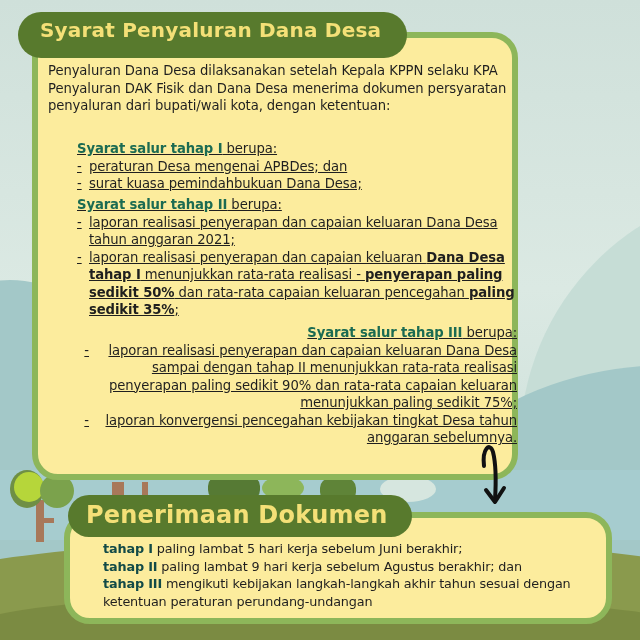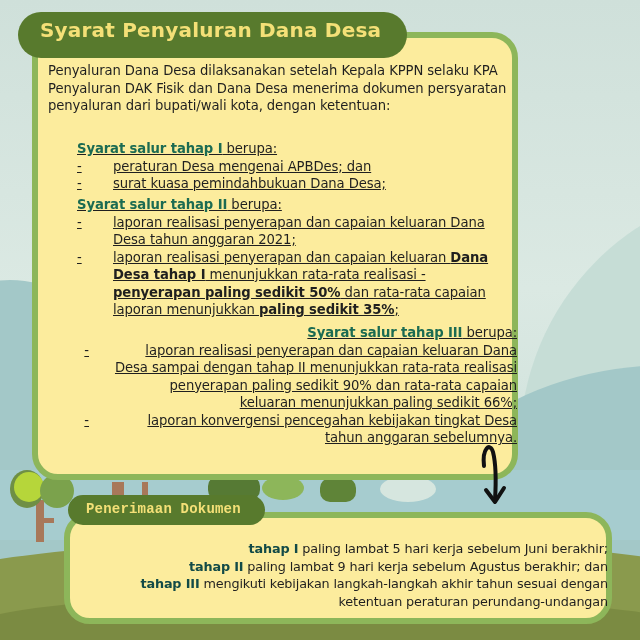--- a/index.html
+++ b/index.html
@@ -54,43 +54,43 @@
   .title-pill {
     position: absolute;
     background: #587a2d;
     color: #f4e077;
     font-family: "DejaVu Sans", sans-serif;
     font-weight: bold;
     border-radius: 24px;
     white-space: nowrap;
   }
   .title-1 { left: 18px; top: 12px; padding: 6px 26px 16px 22px; font-size: 20px; letter-spacing: 0.2px; }
-  .title-2 { left: 68px; top: 495px; padding: 6px 24px 8px 18px; font-size: 14px; letter-spacing: 0.2px; font-family: Liberation Mono, monospace; }
+  .title-2 { left: 68px; top: 495px; padding: 6px 24px 8px 18px; font-size: 24px; letter-spacing: 0.2px; }
 
   .body-text {
     position: absolute;
     color: #1f1f1f;
     font-family: "DejaVu Sans", sans-serif;
     font-size: 13.2px;
     line-height: 17.5px;
     letter-spacing: -0.1px;
   }
   .intro { left: 48px; top: 62px; width: 470px; }
   .section { position: absolute; left: 77px; width: 440px; color: #1f1f1f; font-size: 13.2px; line-height: 17.5px; font-family: "DejaVu Sans", sans-serif; letter-spacing: -0.1px; text-decoration: underline; }
   .sec-1 { top: 140px; }
   .sec-2 { top: 196px; }
   .sec-3 { top: 324px; text-align: right; }
   .sec-head { font-weight: normal; }
   .sec-head .em { color: #1b6b52; font-weight: bold; }
   .item { display: flex; }
   .item .dash { width: 12px; flex: 0 0 12px; }
-  .item .txt { flex: 1; margin-left: 24px; }
+  .item .txt { flex: 1; }
   .b { font-weight: bold; }
 
-  .list-2 { position: absolute; left: 103px; top: 540px; width: 505px; font-size: 12.8px; line-height: 17.5px; color: #1f1f1f; font-family: "DejaVu Sans", sans-serif; letter-spacing: -0.15px; text-align: right; }
+  .list-2 { position: absolute; left: 103px; top: 540px; width: 505px; font-size: 12.8px; line-height: 17.5px; color: #1f1f1f; font-family: "DejaVu Sans", sans-serif; letter-spacing: -0.15px; }
   .list-2 .k { color: #124a47; font-weight: bold; }
 </style>
 </head>
 <body>
 
 <div class="scene">
   <div class="hill-back-r"></div>
   <div class="hill-mid-l"></div>
   <div class="hill-mid-r"></div>
   <div class="sky-strip"></div>
@@ -130,29 +130,29 @@
 </div>
 
 <div class="section sec-2">
   <div class="sec-head"><span class="em">Syarat salur tahap II</span><span> berupa:</span></div>
   <div class="item">
       <span class="dash">-</span>
       <span class="txt">laporan realisasi penyerapan dan capaian keluaran Dana Desa tahun anggaran 2021;</span>
     </div>
   <div class="item">
       <span class="dash">-</span>
-      <span class="txt"><span>laporan realisasi penyerapan dan capaian keluaran </span><span class="b">Dana Desa tahap I</span><span> menunjukkan rata-rata realisasi - </span><span class="b">penyerapan paling sedikit 50%</span><span> dan rata-rata capaian laporan menunjukkan </span><span class="b">paling sedikit 35%</span><span>;</span></span>
+      <span class="txt"><span>laporan realisasi penyerapan dan capaian keluaran </span><span class="b">Dana Desa tahap I</span><span> menunjukkan rata-rata realisasi - </span><span class="b">penyerapan paling sedikit 50%</span><span> dan rata-rata capaian keluaran pencegahan </span><span class="b">paling sedikit 35%</span><span>;</span></span>
     </div>
 </div>
 
 <div class="section sec-3">
   <div class="sec-head"><span class="em">Syarat salur tahap III</span><span> berupa:</span></div>
   <div class="item">
       <span class="dash">-</span>
-      <span class="txt">laporan realisasi penyerapan dan capaian keluaran Dana Desa sampai dengan tahap II menunjukkan rata-rata realisasi penyerapan paling sedikit 90% dan rata-rata capaian keluaran menunjukkan paling sedikit 66%;</span>
+      <span class="txt">laporan realisasi penyerapan dan capaian keluaran Dana Desa sampai dengan tahap II menunjukkan rata-rata realisasi penyerapan paling sedikit 90% dan rata-rata capaian keluaran menunjukkan paling sedikit 75%;</span>
     </div>
   <div class="item">
       <span class="dash">-</span>
       <span class="txt">laporan konvergensi pencegahan kebijakan tingkat Desa tahun anggaran sebelumnya.</span>
     </div>
 </div>
 
 <svg class="arrow" viewBox="0 0 40 70">
   <path d="M6 26 C 4 8, 12 2, 15 12 C 18 24, 18 44, 17 60" fill="none" stroke="#111" stroke-width="4" stroke-linecap="round"></path>
   <path d="M8 50 L17 62 L26 48" fill="none" stroke="#111" stroke-width="4" stroke-linecap="round" stroke-linejoin="round"></path>

